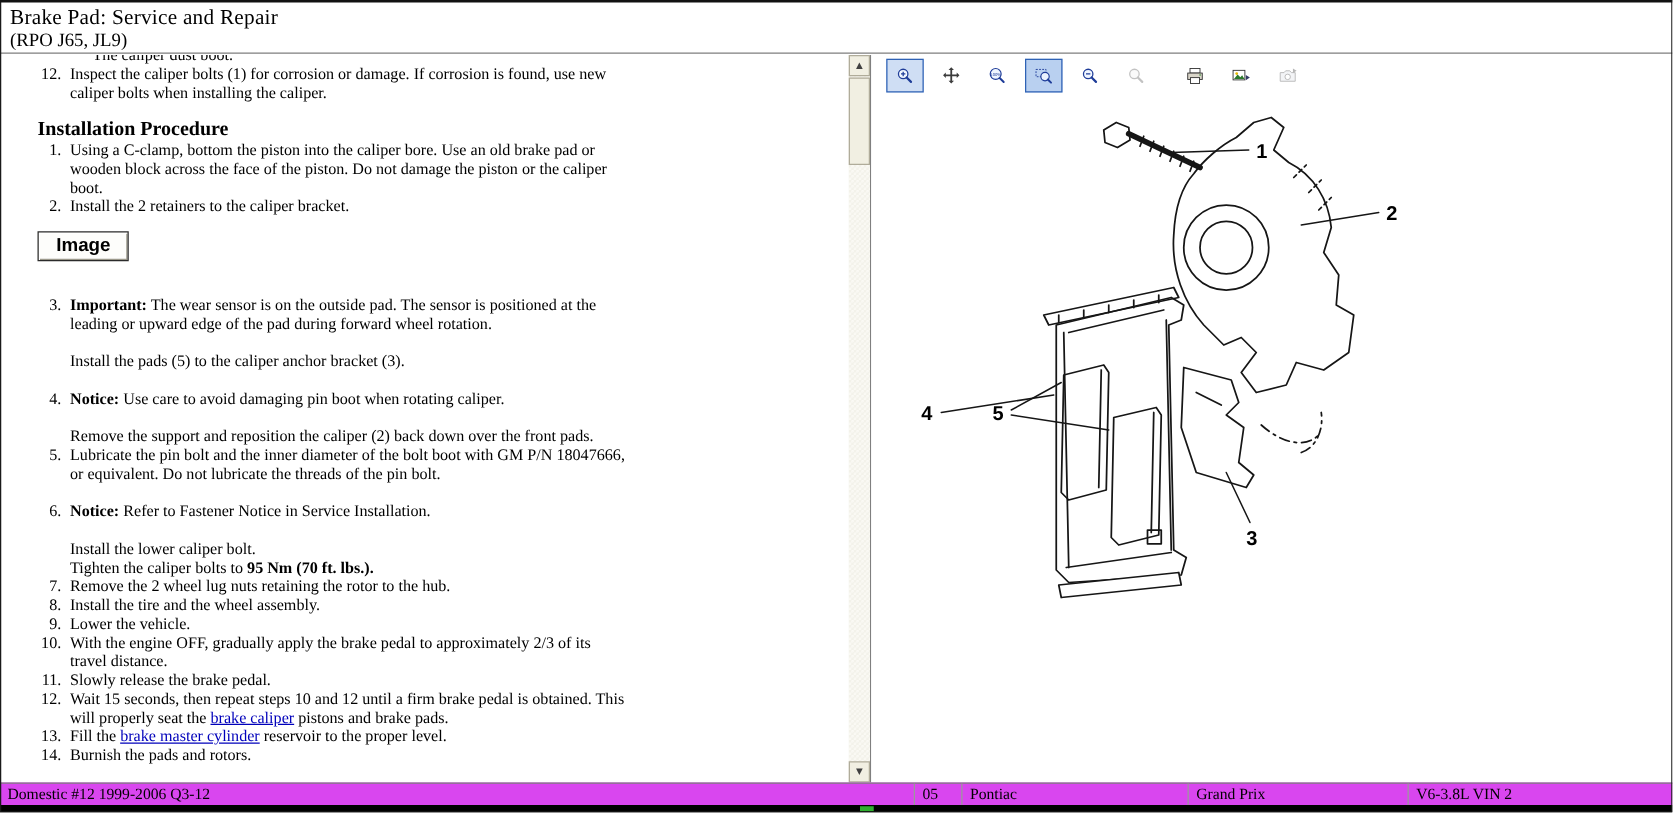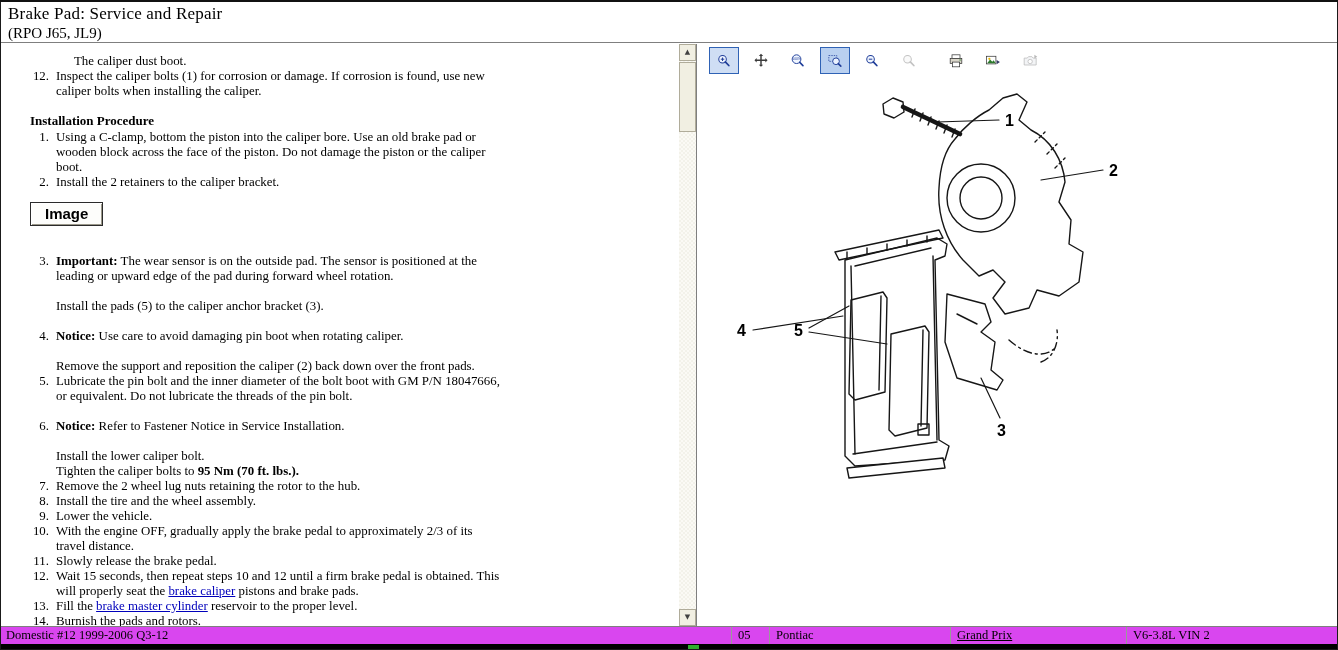--- a/index.html
+++ b/index.html
@@ -16,29 +16,29 @@
          border-bottom:1px solid #7f7f7f; padding:2px 0 0 8px; }
   .hdr .title { font-size:17px; letter-spacing:.2px; }
   .hdr .subtitle { font-size:15px; margin-top:1px; }
 
   
   .main { position:absolute; top:44px; left:0; right:0; bottom:24px; display:flex; }
 
   
   .doc { flex:0 0 679px; overflow:hidden; position:relative; background:#fff; }
   .doccontent { margin-top:-7px; padding-left:24px; font-size:12.9px; line-height:15px; width:520px; }
-  .clipline { margin-left:50px;margin-top:17px; }
+  .clipline { margin-left:50px; }
   .step { display:flex; }
   .sgap { margin-top:15px; }
   .num { flex:0 0 32px; width:32px; text-align:right; padding-right:7px; }
   .stepbody { width:447px; }
   .pgap { margin-top:15px; }
   .b { font-weight:bold; }
   .lnk { color:#0000bb; text-decoration:underline; cursor:pointer; }
-  .sechead { font-weight:bold; font-size:13px; margin:14px 0 2px 6px; }
+  .sechead { font-weight:bold; font-size:16px; margin:14px 0 2px 6px; }
   .imgbtn { display:inline-block; margin:12px 0 28px 6px; padding:2px 14px 3px 14px;
             font-weight:bold; font-size:15px; background:#fdfdfb; border:1px solid #2b2b2b;
             box-shadow: inset 1px 1px 0 #ffffff, inset -1px -1px 0 #9b988a; cursor:pointer; }
 
   
   .sb { flex:0 0 17px; position:relative; background:#f3f2ea;
         background-image:linear-gradient(45deg,#fbfaf5 25%,transparent 25%,transparent 75%,#fbfaf5 75%),
                          linear-gradient(45deg,#fbfaf5 25%,transparent 25%,transparent 75%,#fbfaf5 75%);
         background-size:4px 4px; background-position:0 0,2px 2px; }
   .sbbtn { position:absolute; left:0; width:17px; height:17px; background:#f1efe2;
@@ -344,17 +344,17 @@
         <text x="97" y="292">5</text>
       </g>
     </svg>
   </div>
 </div>
 
 <div class="statusbar" id="statusbar">
     <div class="cell" style="width: 731px;">Domestic #12 1999-2006 Q3-12</div>
     <div class="cell" style="width: 38px;">05</div>
     <div class="cell" style="width: 181px;">Pontiac</div>
-    <div class="cell" style="width: 176px; text-decoration: underline;">Grand Prix</div>
+    <div class="cell" style="width: 176px;">Grand Prix</div>
     <div class="cell" style="flex: 1 1 0%;">V6-3.8L VIN 2</div>
   </div>
 <div class="bottomstrip"></div>
 <div class="greenchip"></div>
 
 </body></html>

